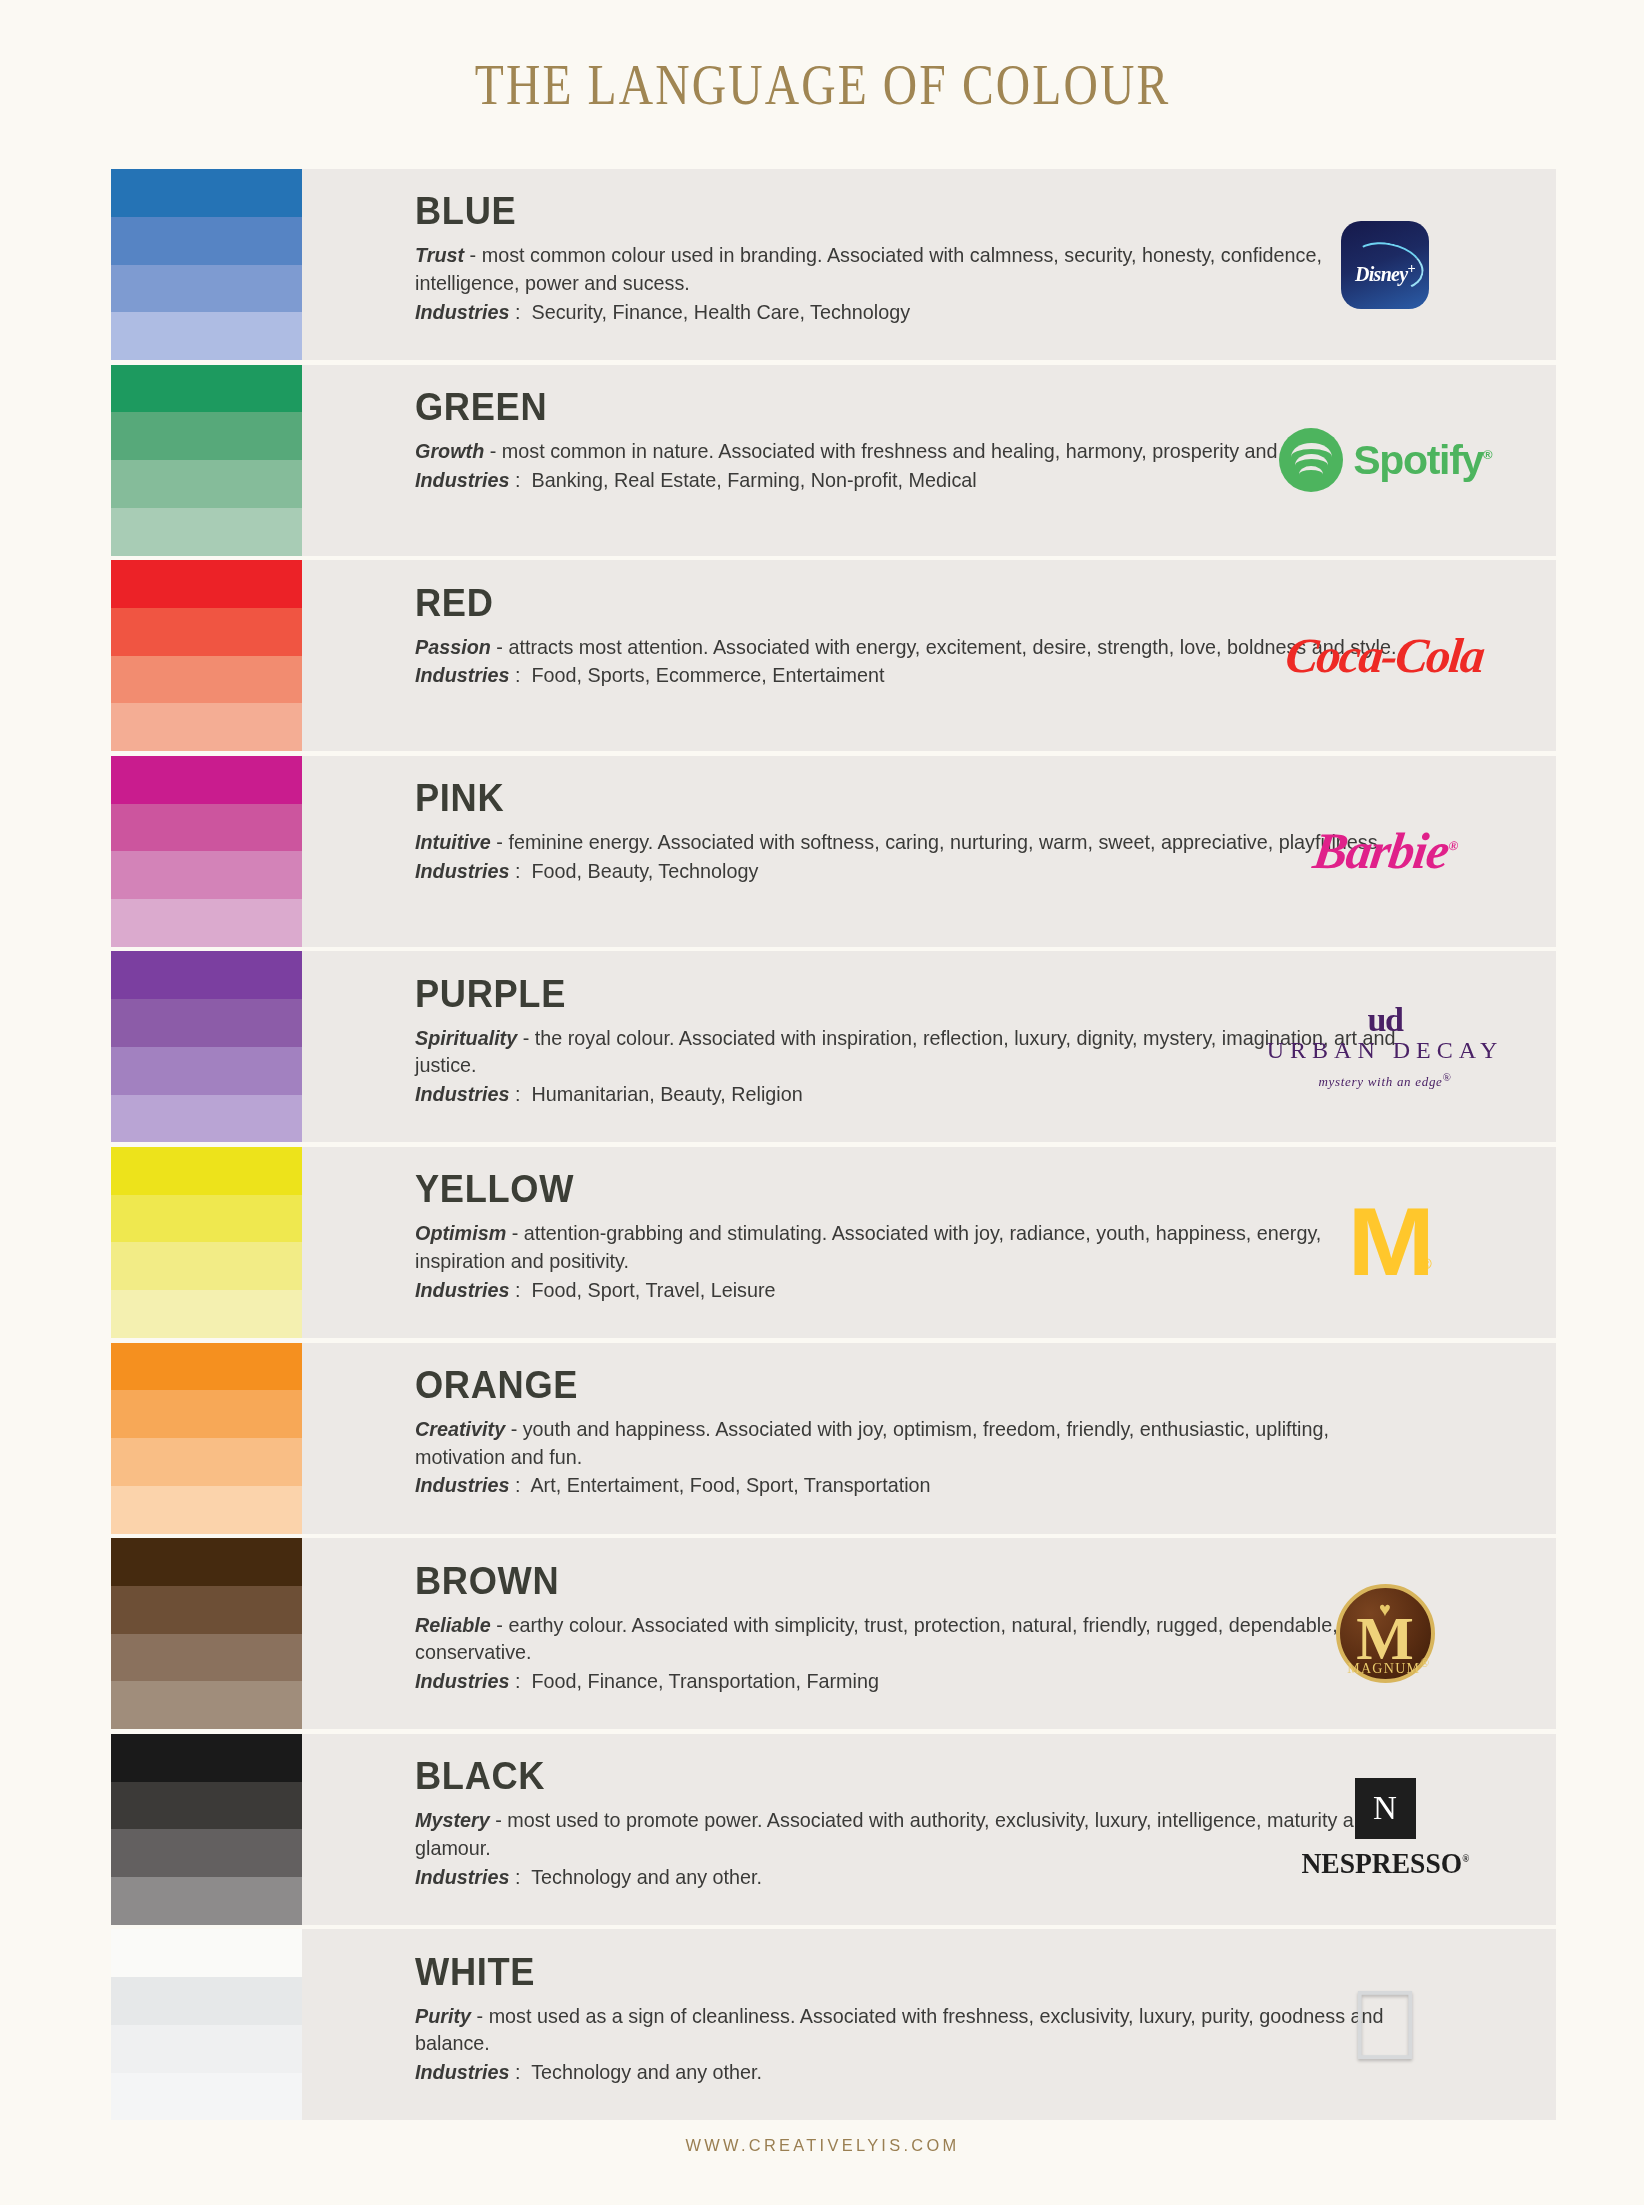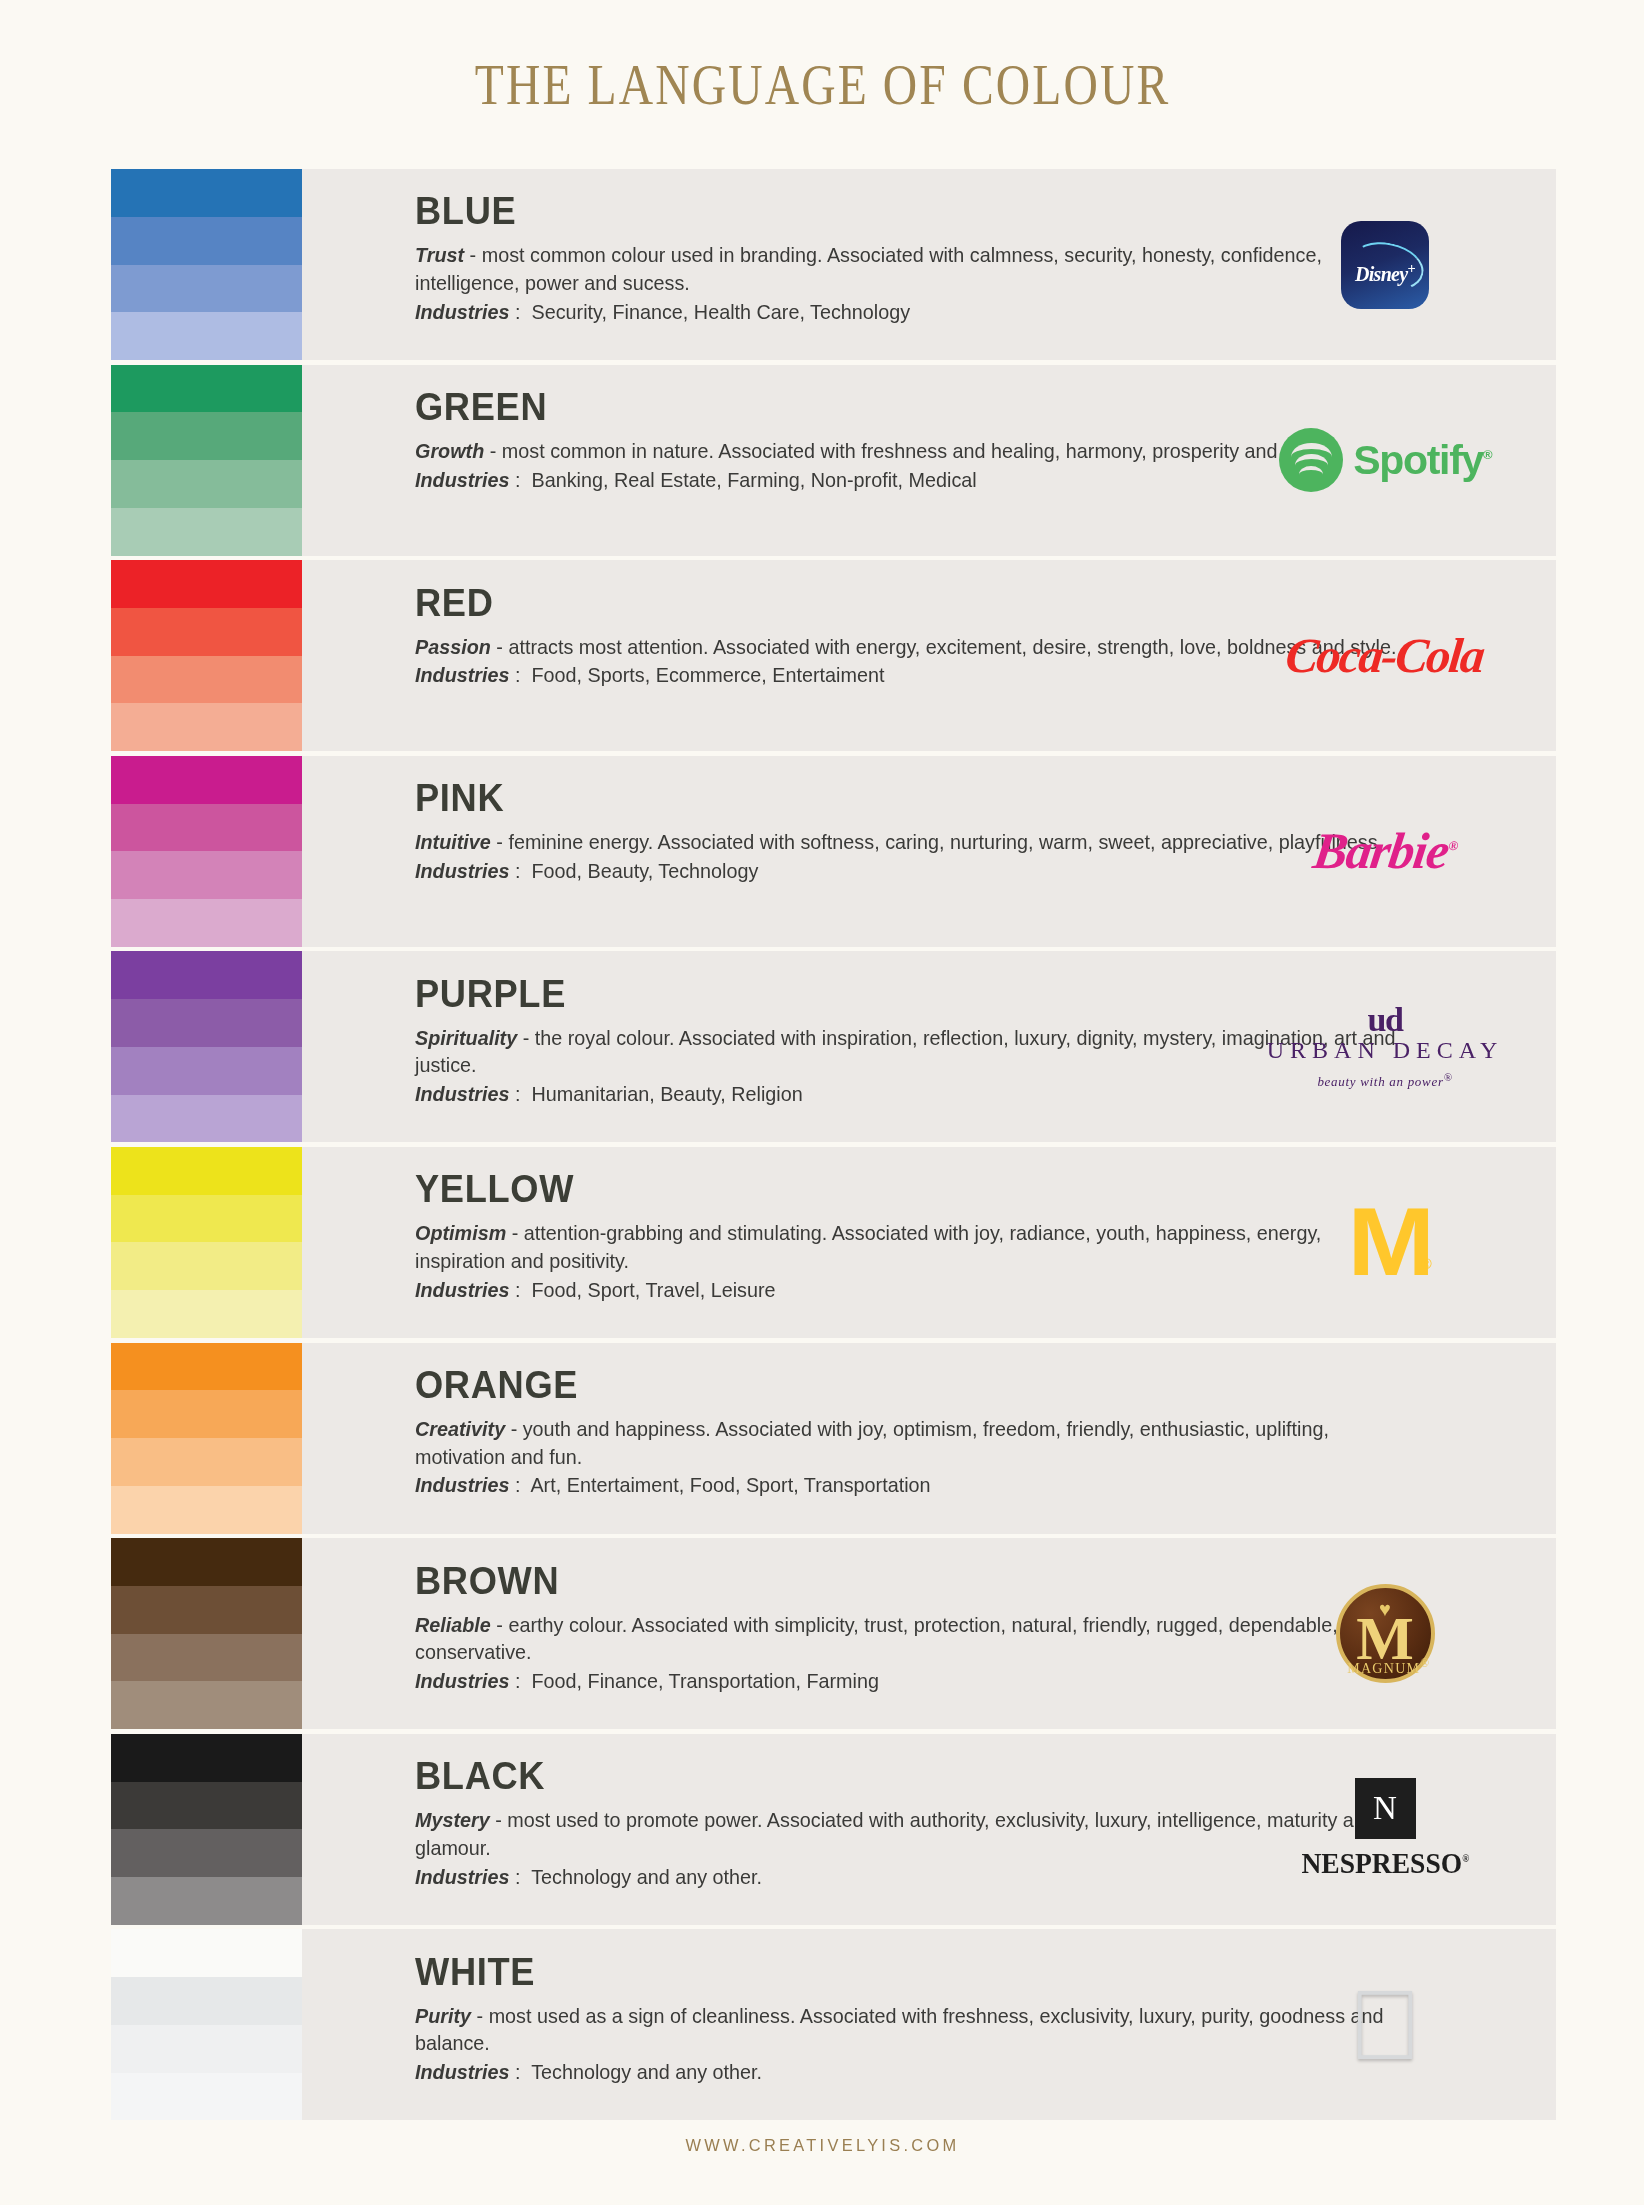--- a/index.html
+++ b/index.html
@@ -349,21 +349,21 @@
           <b>Spirituality</b><span> - the royal colour. Associated with inspiration, reflection, luxury, dignity, mystery, imagination, art and justice.</span>
           <div class="ind">
             <i>Industries</i><span>&nbsp;:&nbsp; </span><span>Humanitarian, Beauty, Religion</span>
           </div>
         </div>
       </div>
       <div class="logo">
         <div class="ud">
           <div class="ud-mark">ud</div>
           <div class="ud-name">URBAN DECAY</div>
-          <div class="ud-tag"><span>beauty with an power</span><sup>®</sup></div>
+          <div class="ud-tag"><span>mystery with an edge</span><sup>®</sup></div>
         </div>
       </div>
     </div>
 
     <div class="row">
       <div class="swatch">
         <span style="background: rgb(237, 227, 27);"></span>
         <span style="background: rgb(239, 232, 79);"></span>
         <span style="background: rgb(242, 236, 134);"></span>
         <span style="background: rgb(244, 240, 176);"></span>

